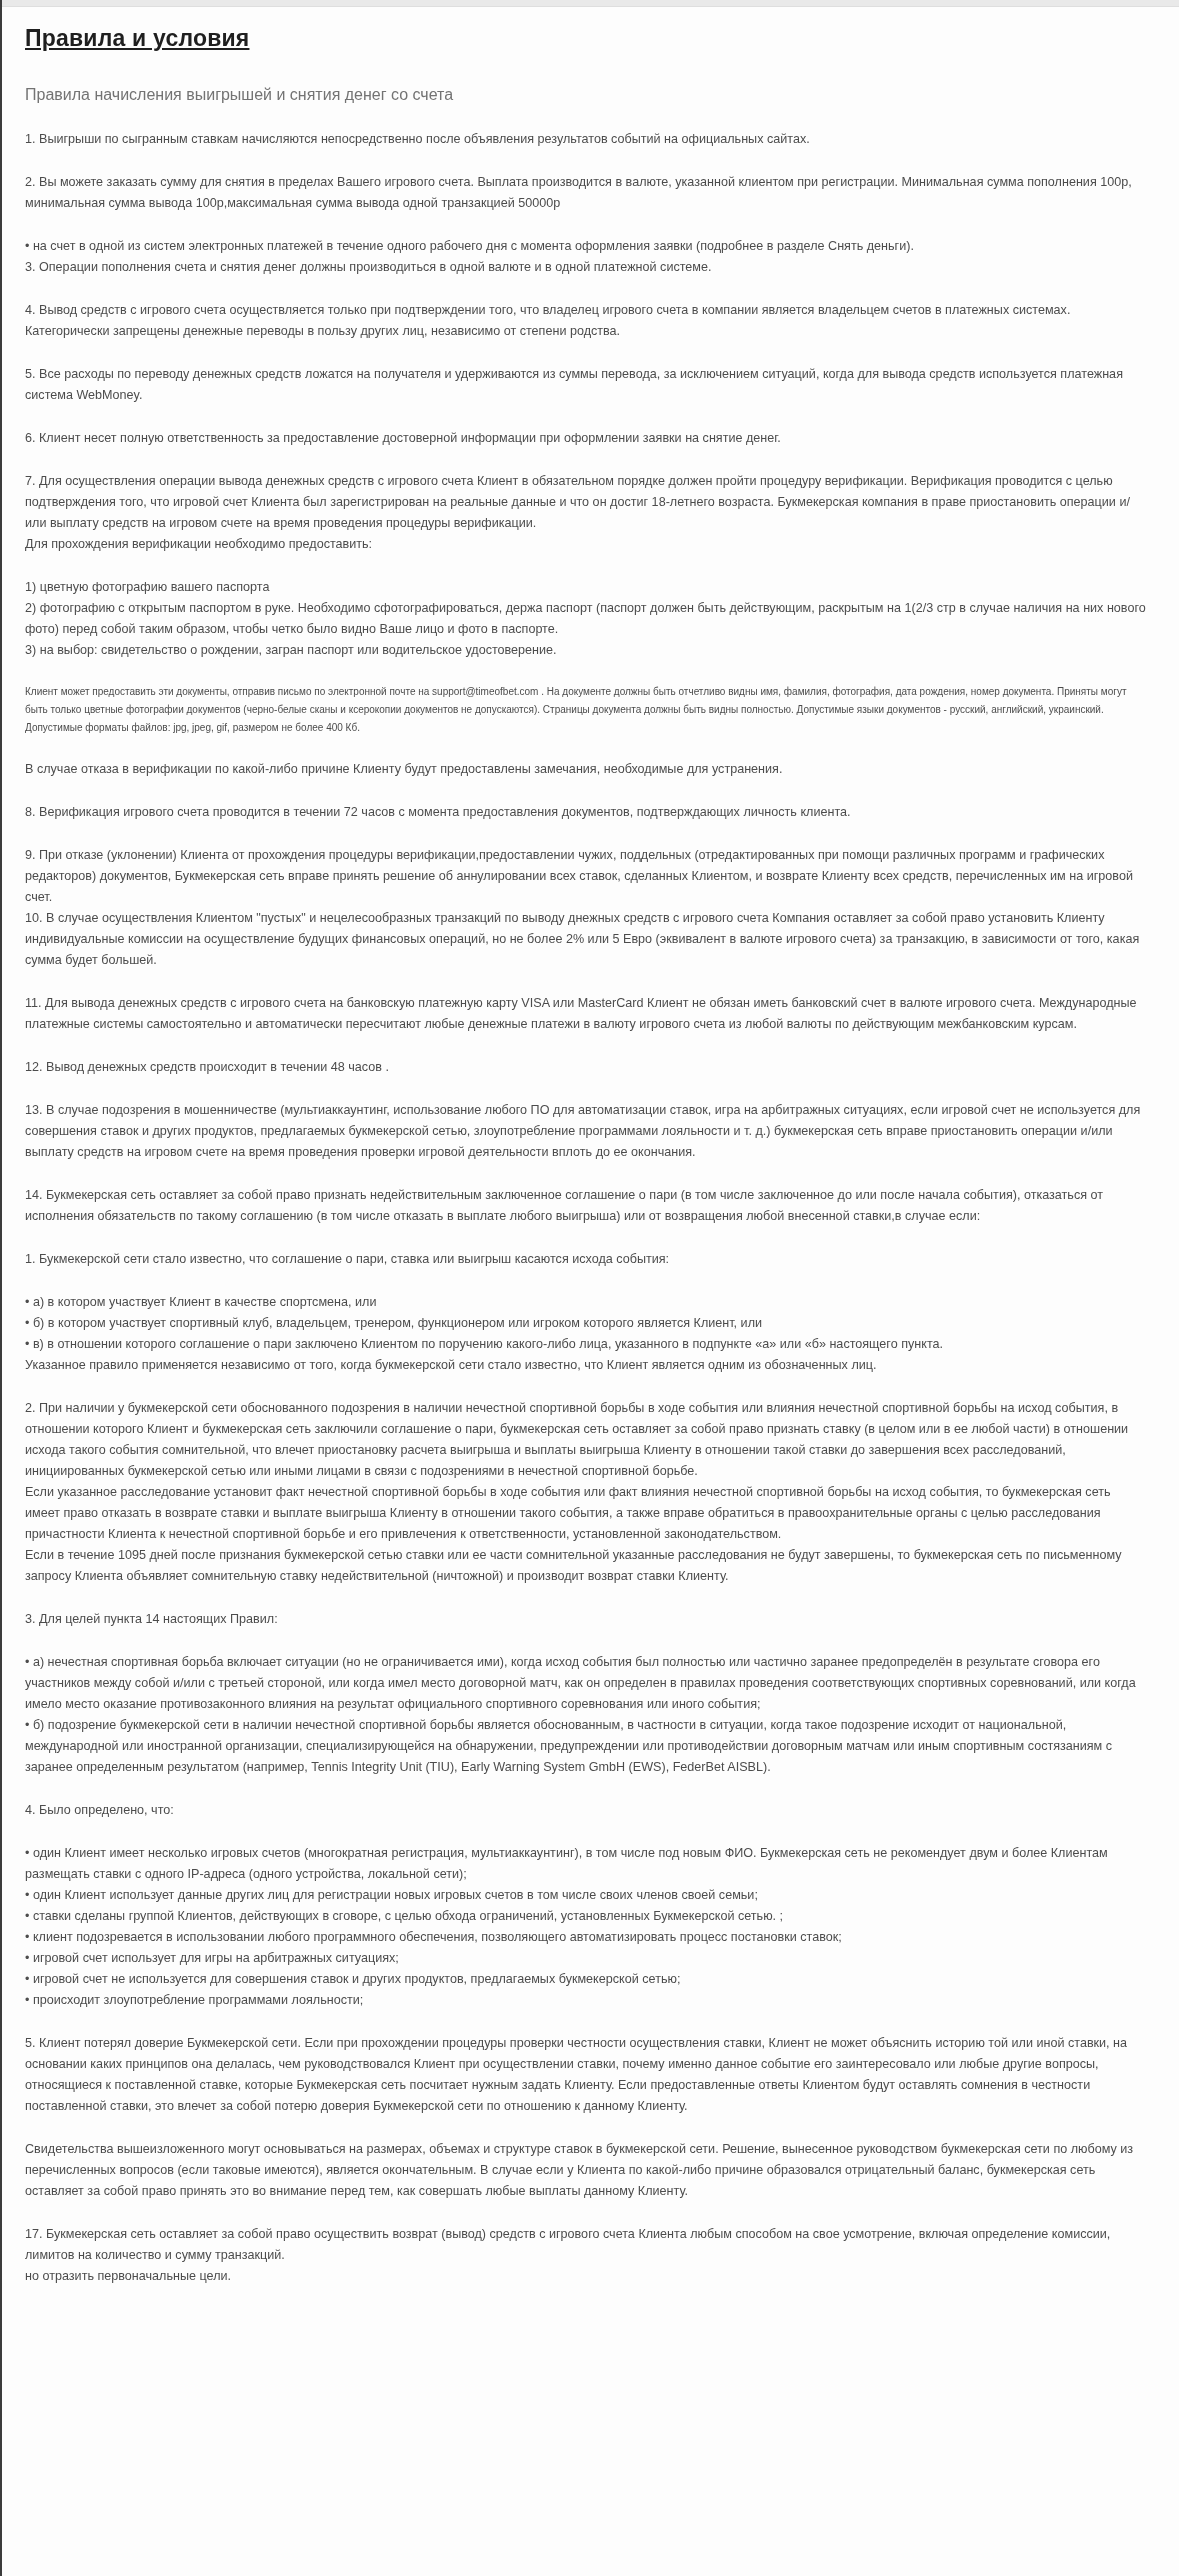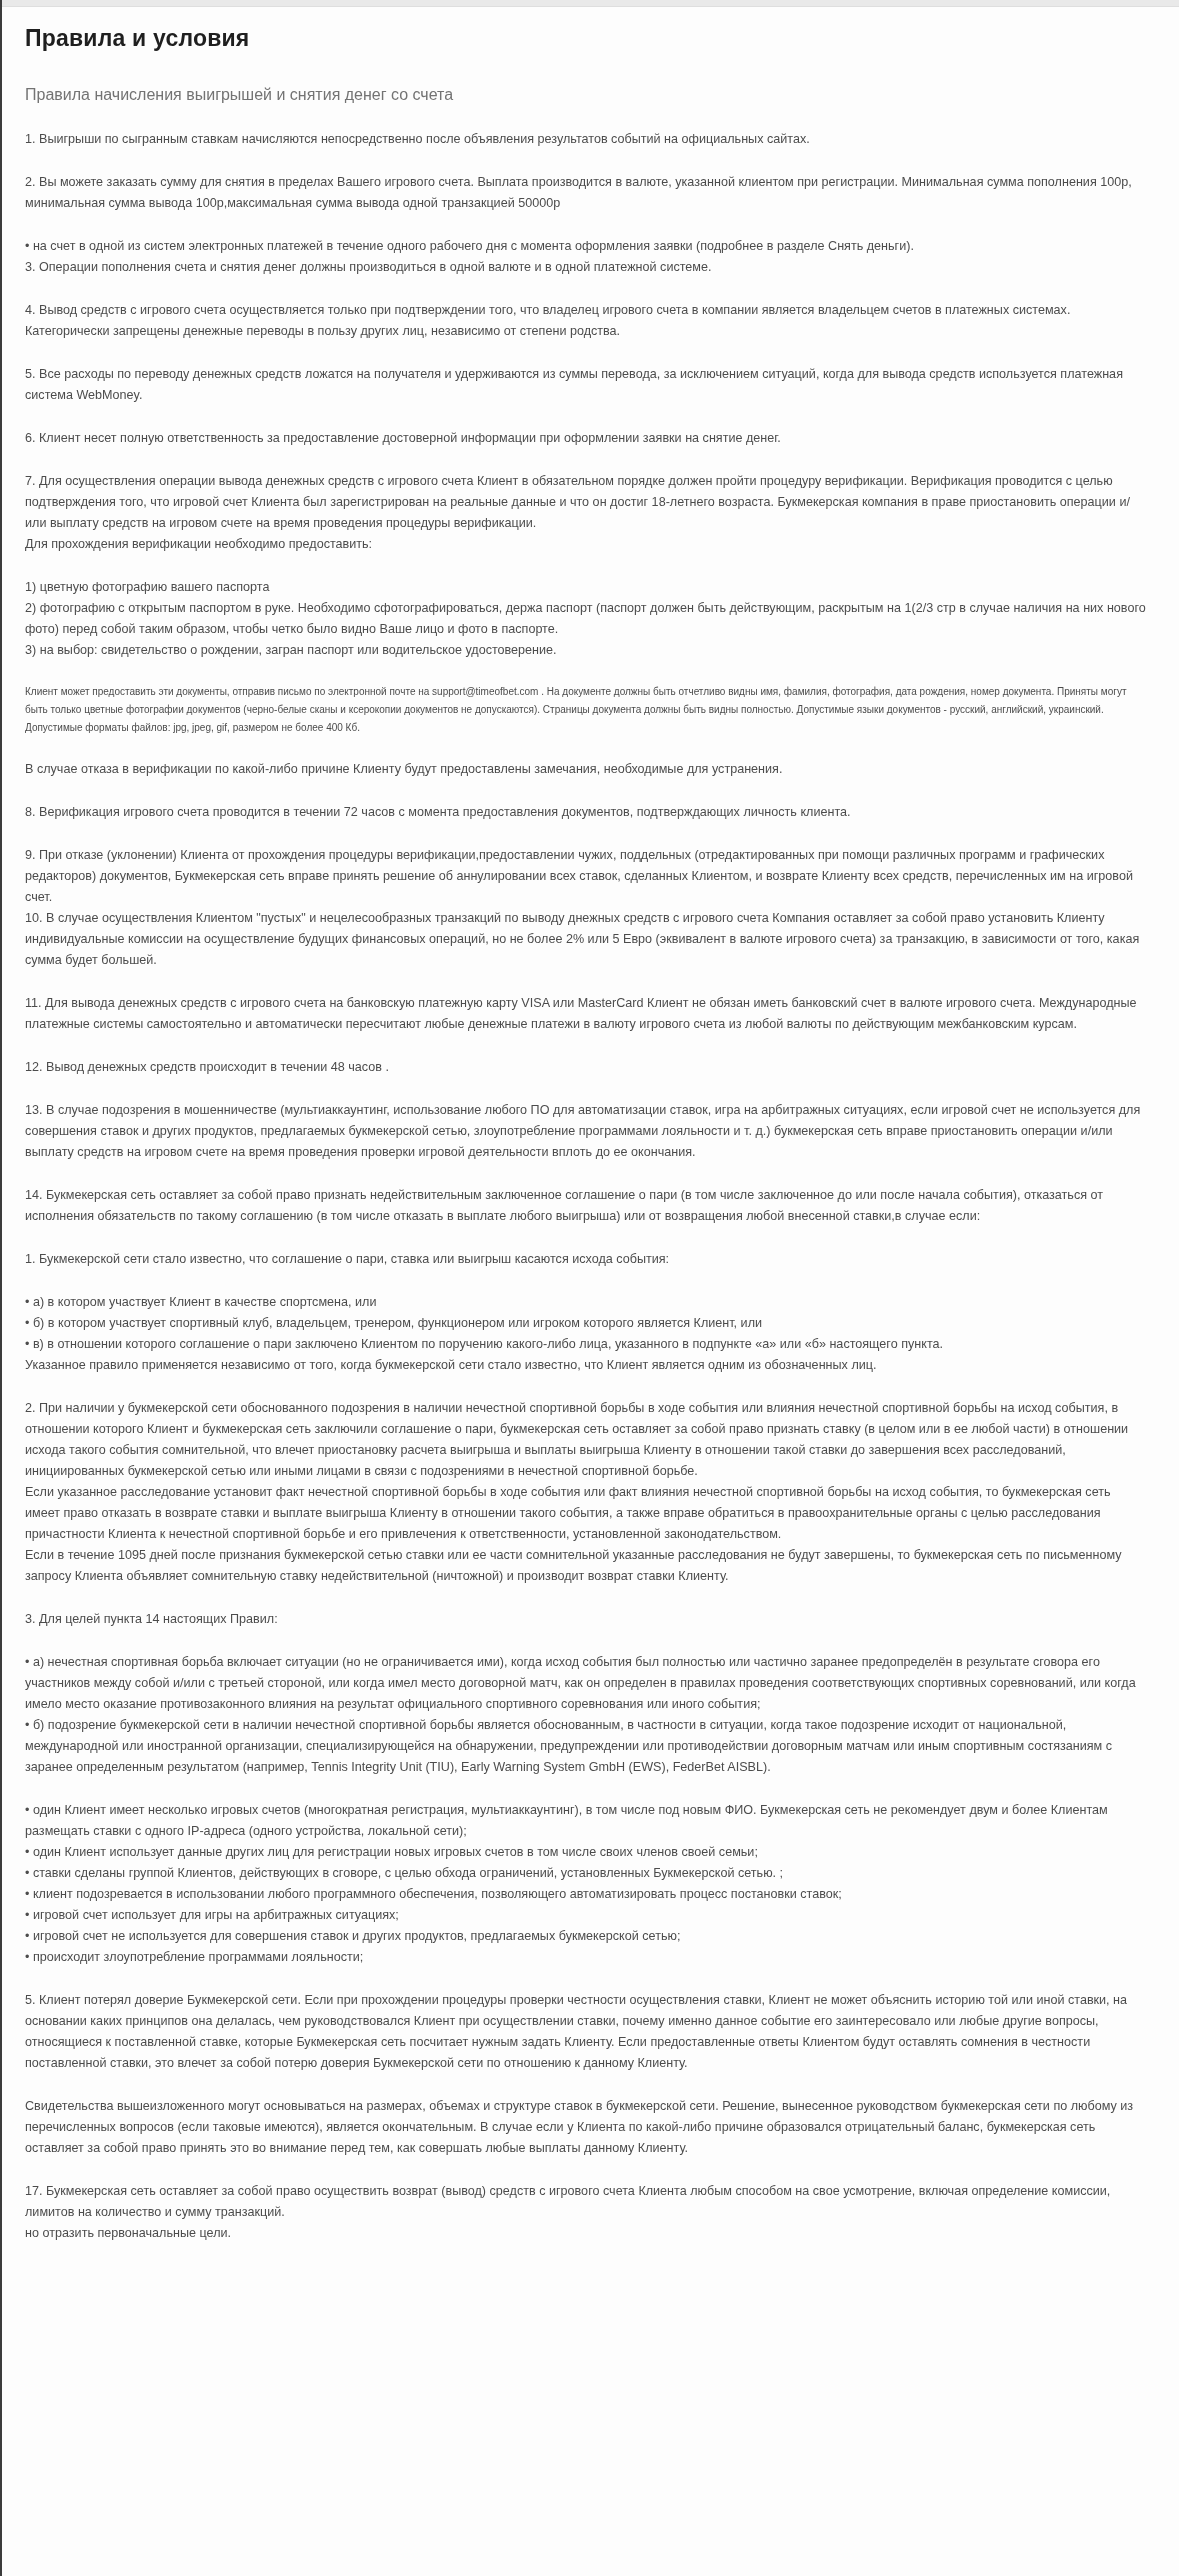--- a/index.html
+++ b/index.html
@@ -31,20 +31,21 @@
   .content {
     padding: 22px 25px 34px 25px;
     box-sizing: border-box;
   }
   .page-title {
     font-size: 23px;
     font-weight: 700;
     color: #1f1f1f;
     margin: 3.4px 0 0 0;
     letter-spacing: 0.2px;
+    text-decoration: underline;
   }
   .page-subtitle {
     font-size: 16px;
     font-weight: 400;
     color: #737373;
     margin: 34px 0 0 0;
   }
   .paragraphs {
     margin-top: 25px;
   }
@@ -98,20 +99,21 @@
         <p class="para">• а) в котором участвует Клиент в качестве спортсмена, или
 • б) в котором участвует спортивный клуб, владельцем, тренером, функционером или игроком которого является Клиент, или
 • в) в отношении которого соглашение о пари заключено Клиентом по поручению какого-либо лица, указанного в подпункте «а» или «б» настоящего пункта.
 Указанное правило применяется независимо от того, когда букмекерской сети стало известно, что Клиент является одним из обозначенных лиц.</p>
         <p class="para">2. При наличии у букмекерской сети обоснованного подозрения в наличии нечестной спортивной борьбы в ходе события или влияния нечестной спортивной борьбы на исход события, в отношении которого Клиент и букмекерская сеть заключили соглашение о пари, букмекерская сеть оставляет за собой право признать ставку (в целом или в ее любой части) в отношении исхода такого события сомнительной, что влечет приостановку расчета выигрыша и выплаты выигрыша Клиенту в отношении такой ставки до завершения всех расследований, инициированных букмекерской сетью или иными лицами в связи с подозрениями в нечестной спортивной борьбе.
 Если указанное расследование установит факт нечестной спортивной борьбы в ходе события или факт влияния нечестной спортивной борьбы на исход события, то букмекерская сеть имеет право отказать в возврате ставки и выплате выигрыша Клиенту в отношении такого события, а также вправе обратиться в правоохранительные органы с целью расследования причастности Клиента к нечестной спортивной борьбе и его привлечения к ответственности, установленной законодательством.
 Если в течение 1095 дней после признания букмекерской сетью ставки или ее части сомнительной указанные расследования не будут завершены, то букмекерская сеть по письменному запросу Клиента объявляет сомнительную ставку недействительной (ничтожной) и производит возврат ставки Клиенту.</p>
         <p class="para">3. Для целей пункта 14 настоящих Правил:</p>
         <p class="para">• а) нечестная спортивная борьба включает ситуации (но не ограничивается ими), когда исход события был полностью или частично заранее предопределён в результате сговора его участников между собой и/или с третьей стороной, или когда имел место договорной матч, как он определен в правилах проведения соответствующих спортивных соревнований, или когда имело место оказание противозаконного влияния на результат официального спортивного соревнования или иного события;
 • б) подозрение букмекерской сети в наличии нечестной спортивной борьбы является обоснованным, в частности в ситуации, когда такое подозрение исходит от национальной, международной или иностранной организации, специализирующейся на обнаружении, предупреждении или противодействии договорным матчам или иным спортивным состязаниям с заранее определенным результатом (например, Tennis Integrity Unit (TIU), Early Warning System GmbH (EWS), FederBet AISBL).</p>
+        <p class="para">4. Было определено, что:</p>
         <p class="para">• один Клиент имеет несколько игровых счетов (многократная регистрация, мультиаккаунтинг), в том числе под новым ФИО. Букмекерская сеть не рекомендует двум и более Клиентам размещать ставки с одного IP-адреса (одного устройства, локальной сети);
 • один Клиент использует данные других лиц для регистрации новых игровых счетов в том числе своих членов своей семьи;
 • ставки сделаны группой Клиентов, действующих в сговоре, с целью обхода ограничений, установленных Букмекерской сетью. ;
 • клиент подозревается в использовании любого программного обеспечения, позволяющего автоматизировать процесс постановки ставок;
 • игровой счет использует для игры на арбитражных ситуациях;
 • игровой счет не используется для совершения ставок и других продуктов, предлагаемых букмекерской сетью;
 • происходит злоупотребление программами лояльности;</p>
         <p class="para">5. Клиент потерял доверие Букмекерской сети. Если при прохождении процедуры проверки честности осуществления ставки, Клиент не может объяснить историю той или иной ставки, на основании каких принципов она делалась, чем руководствовался Клиент при осуществлении ставки, почему именно данное событие его заинтересовало или любые другие вопросы, относящиеся к поставленной ставке, которые Букмекерская сеть посчитает нужным задать Клиенту. Если предоставленные ответы Клиентом будут оставлять сомнения в честности поставленной ставки, это влечет за собой потерю доверия Букмекерской сети по отношению к данному Клиенту.</p>
         <p class="para">Свидетельства вышеизложенного могут основываться на размерах, объемах и структуре ставок в букмекерской сети. Решение, вынесенное руководством букмекерская сети по любому из перечисленных вопросов (если таковые имеются), является окончательным. В случае если у Клиента по какой-либо причине образовался отрицательный баланс, букмекерская сеть оставляет за собой право принять это во внимание перед тем, как совершать любые выплаты данному Клиенту.</p>
         <p class="para">17. Букмекерская сеть оставляет за собой право осуществить возврат (вывод) средств с игрового счета Клиента любым способом на свое усмотрение, включая определение комиссии, лимитов на количество и сумму транзакций.

